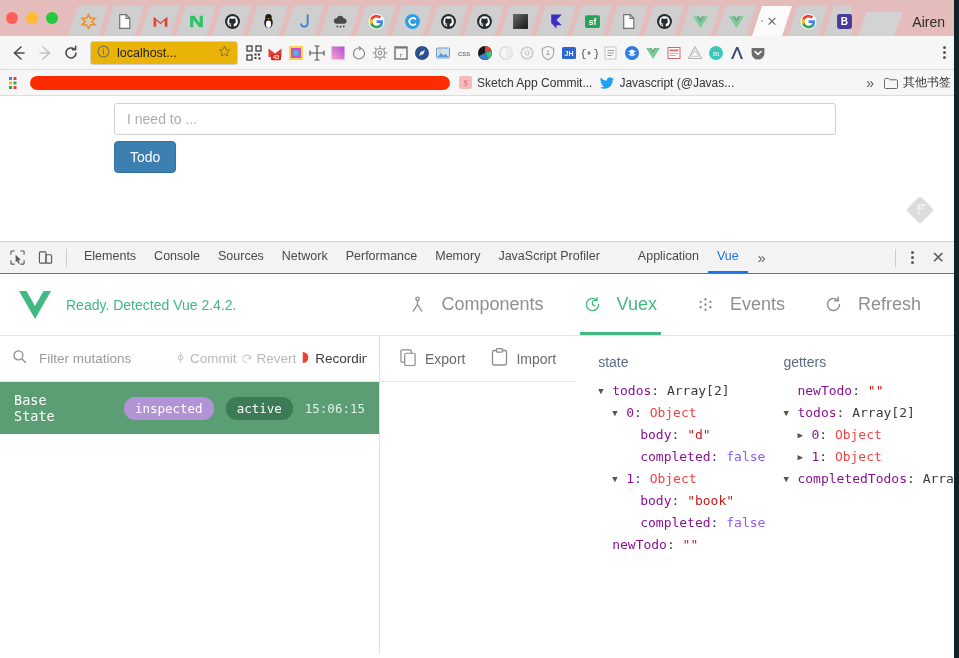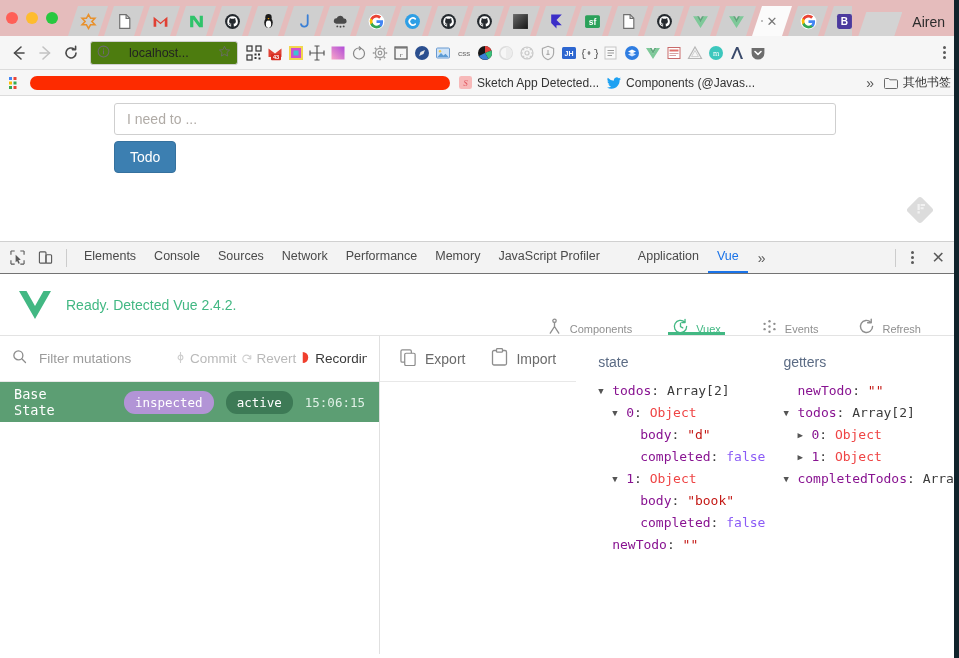--- a/index.html
+++ b/index.html
@@ -51,22 +51,22 @@
   .rt-edge { position:absolute; right:0; top:0; width:4px; height:100%; background:#d94141; }
 
   .navbar {
     height: 34px; background:#f6f6f6; display:flex; align-items:center;
     padding:0 6px; border-bottom:1px solid #dcdcdc;
     position:relative;
   }
   .navbtn { width:26px;height:26px;display:flex;align-items:center;justify-content:center;color:#5a5a5a; flex:0 0 auto;}
   .navbtn.dim{color:#bdbdbd;}
   .omnibox {
-    width:148px; height:24px; background:#4d7c0f; border:1px solid #cfcfcf; border-radius:3px;
-    display:flex; align-items:center; gap:19px; padding:0 6px; margin:0 6px; flex:0 0 auto;
+    width:148px; height:24px; background:#eab308; border:1px solid #cfcfcf; border-radius:3px;
+    display:flex; align-items:center; gap:7px; padding:0 6px; margin:0 6px; flex:0 0 auto;
   }
   .omnibox .url { font-size:12.5px; color:#222; white-space:nowrap; overflow:hidden; flex:1;}
   .ext-row { display:flex; align-items:center; gap:1px; flex:1; overflow:hidden; }
   .ext { width:20px;height:20px;display:flex;align-items:center;justify-content:center;flex:0 0 auto; }
   .ext svg, .ext canvas { display:block; }
   .kebab { width:18px;height:22px;display:flex;flex-direction:column;align-items:center;justify-content:center;gap:2px;flex:0 0 auto;margin-left:2px;}
   .kebab i{width:3px;height:3px;border-radius:50%;background:#5a5a5a;display:block;}
 
   .bookmarks {
     height:26px;background:#f6f6f6;display:flex;align-items:center;padding:0 8px;
@@ -120,22 +120,22 @@
 
   
   .vue-header {
     height:62px; background:#fff; border-bottom:1px solid #e3e3e3;
     display:flex; align-items:center; padding:0 18px; position:relative;
   }
   .vue-logo { width:34px;height:30px; flex:0 0 auto; }
   .vue-status { font-size:14px; color:#42b883; margin-left:14px; }
   .vue-tabs { margin-left:auto; display:flex; align-items:center; height:100%; }
   .vtab {
-    display:flex;align-items:flex-end;gap:7px; padding:0 20px; height:100%;
-    font-size:11px; color:#8f8f8f; position:relative; cursor:pointer;
+    display:flex;align-items:center;gap:16px; padding:0 20px; height:100%;
+    font-size:18px; color:#8f8f8f; position:relative; cursor:pointer;
   }
   .vtab.sel{ color:#42b883; }
   .vtab.sel::after{
     content:""; position:absolute; left:16px; right:16px; bottom:0; height:3px; background:#42b883;
   }
   .vtab svg{ display:block; }
 
   .vuex-body { display:flex; height:318px; }
   .vx-left { width:380px; border-right:1px solid #e0e0e0; display:flex; flex-direction:column; background:#fff;}
   .vx-right { flex:1; display:flex; flex-direction:row; background:#fff; position:relative;}
@@ -147,21 +147,21 @@
   .mut-input::placeholder{ color:#9b9b9b; }
   .mut-actions{ display:flex; align-items:center; gap:4px; white-space:nowrap; overflow:hidden;}
   .mut-act{ display:flex;align-items:center;gap:4px;font-size:13.5px;color:#b9b9b9;}
   .mut-act.rec{ color:#3a3a3a; }
 
   .exp-bar { height:46px; display:flex; align-items:center; justify-content:flex-end;
              padding:0 20px; gap:26px; border-bottom:1px solid #e8e8e8;}
   .exp-btn{ display:flex;align-items:center;gap:8px;font-size:14px;color:#6b6b6b; cursor:pointer;}
 
   .state-row {
-    height:40px; background:#5c9e73; display:flex; align-items:center; padding:0 14px; gap:12px;
+    height:52px; background:#5c9e73; display:flex; align-items:center; padding:0 14px; gap:12px;
     color:#fff;
   }
   .state-name{ font-family:"DejaVu Sans Mono", monospace; font-size:13.5px; color:#fff; margin-right:24px;}
   .pill { font-family:"DejaVu Sans Mono", monospace; font-size:12.5px; border-radius:11px; padding:4px 11px; }
   .pill.inspected{ background:#b294d6; color:#fff; }
   .pill.active{ background:#3d7a56; color:#fff; }
   .ts { font-family:"DejaVu Sans Mono", monospace; font-size:12.5px; color:#dff0e6; }
 
   .panes { display:flex; flex:1; }
   .pane { flex:1; padding:18px 0 0 22px; }
@@ -660,29 +660,29 @@
       </svg>
     </span>
     <span class="redacted"></span>
     <span class="bm">
       <span class="bm-ico">
         <svg width="13" height="13" viewBox="0 0 14 14">
             <rect width="14" height="14" rx="2.5" fill="#f7b9b9"></rect>
             <text x="7" y="10.4" font-size="9" font-family="Liberation Serif, serif" fill="#e0525b" text-anchor="middle" font-style="italic">S</text>
           </svg>
       </span>
-      <span>Sketch App Detected...</span>
+      <span>Sketch App Commit...</span>
     </span>
     <span class="bm">
       <span class="bm-ico">
         <svg width="14" height="12" viewBox="0 0 16 13">
             <path d="M16 1.6a6.5 6.5 0 0 1-1.9.5A3.3 3.3 0 0 0 15.5.3a6.6 6.6 0 0 1-2.1.8A3.3 3.3 0 0 0 7.8 4a9.3 9.3 0 0 1-6.8-3.4A3.3 3.3 0 0 0 2 5a3.3 3.3 0 0 1-1.5-.4 3.3 3.3 0 0 0 2.6 3.2 3.3 3.3 0 0 1-1.5.1 3.3 3.3 0 0 0 3.1 2.3A6.6 6.6 0 0 1 0 11.6a9.3 9.3 0 0 0 5 1.5c6.1 0 9.4-5 9.4-9.4v-.4A6.7 6.7 0 0 0 16 1.6z" fill="#1da1f2"></path>
           </svg>
       </span>
-      <span>Components (@Javas...</span>
+      <span>Javascript (@Javas...</span>
     </span>
     <span class="bm-right">
       <span class="chev2">»</span>
       <span class="bm">
         <span class="bm-ico">
           <svg width="14" height="12" viewBox="0 0 14 12">
               <path d="M0.5 2.5a1 1 0 0 1 1-1h3.2l1.2 1.3h6.6a1 1 0 0 1 1 1v6.7a1 1 0 0 1-1 1H1.5a1 1 0 0 1-1-1z" fill="none" stroke="#6b6b6b" stroke-width="1"></path>
             </svg>
         </span>
         <span>其他书签</span>

